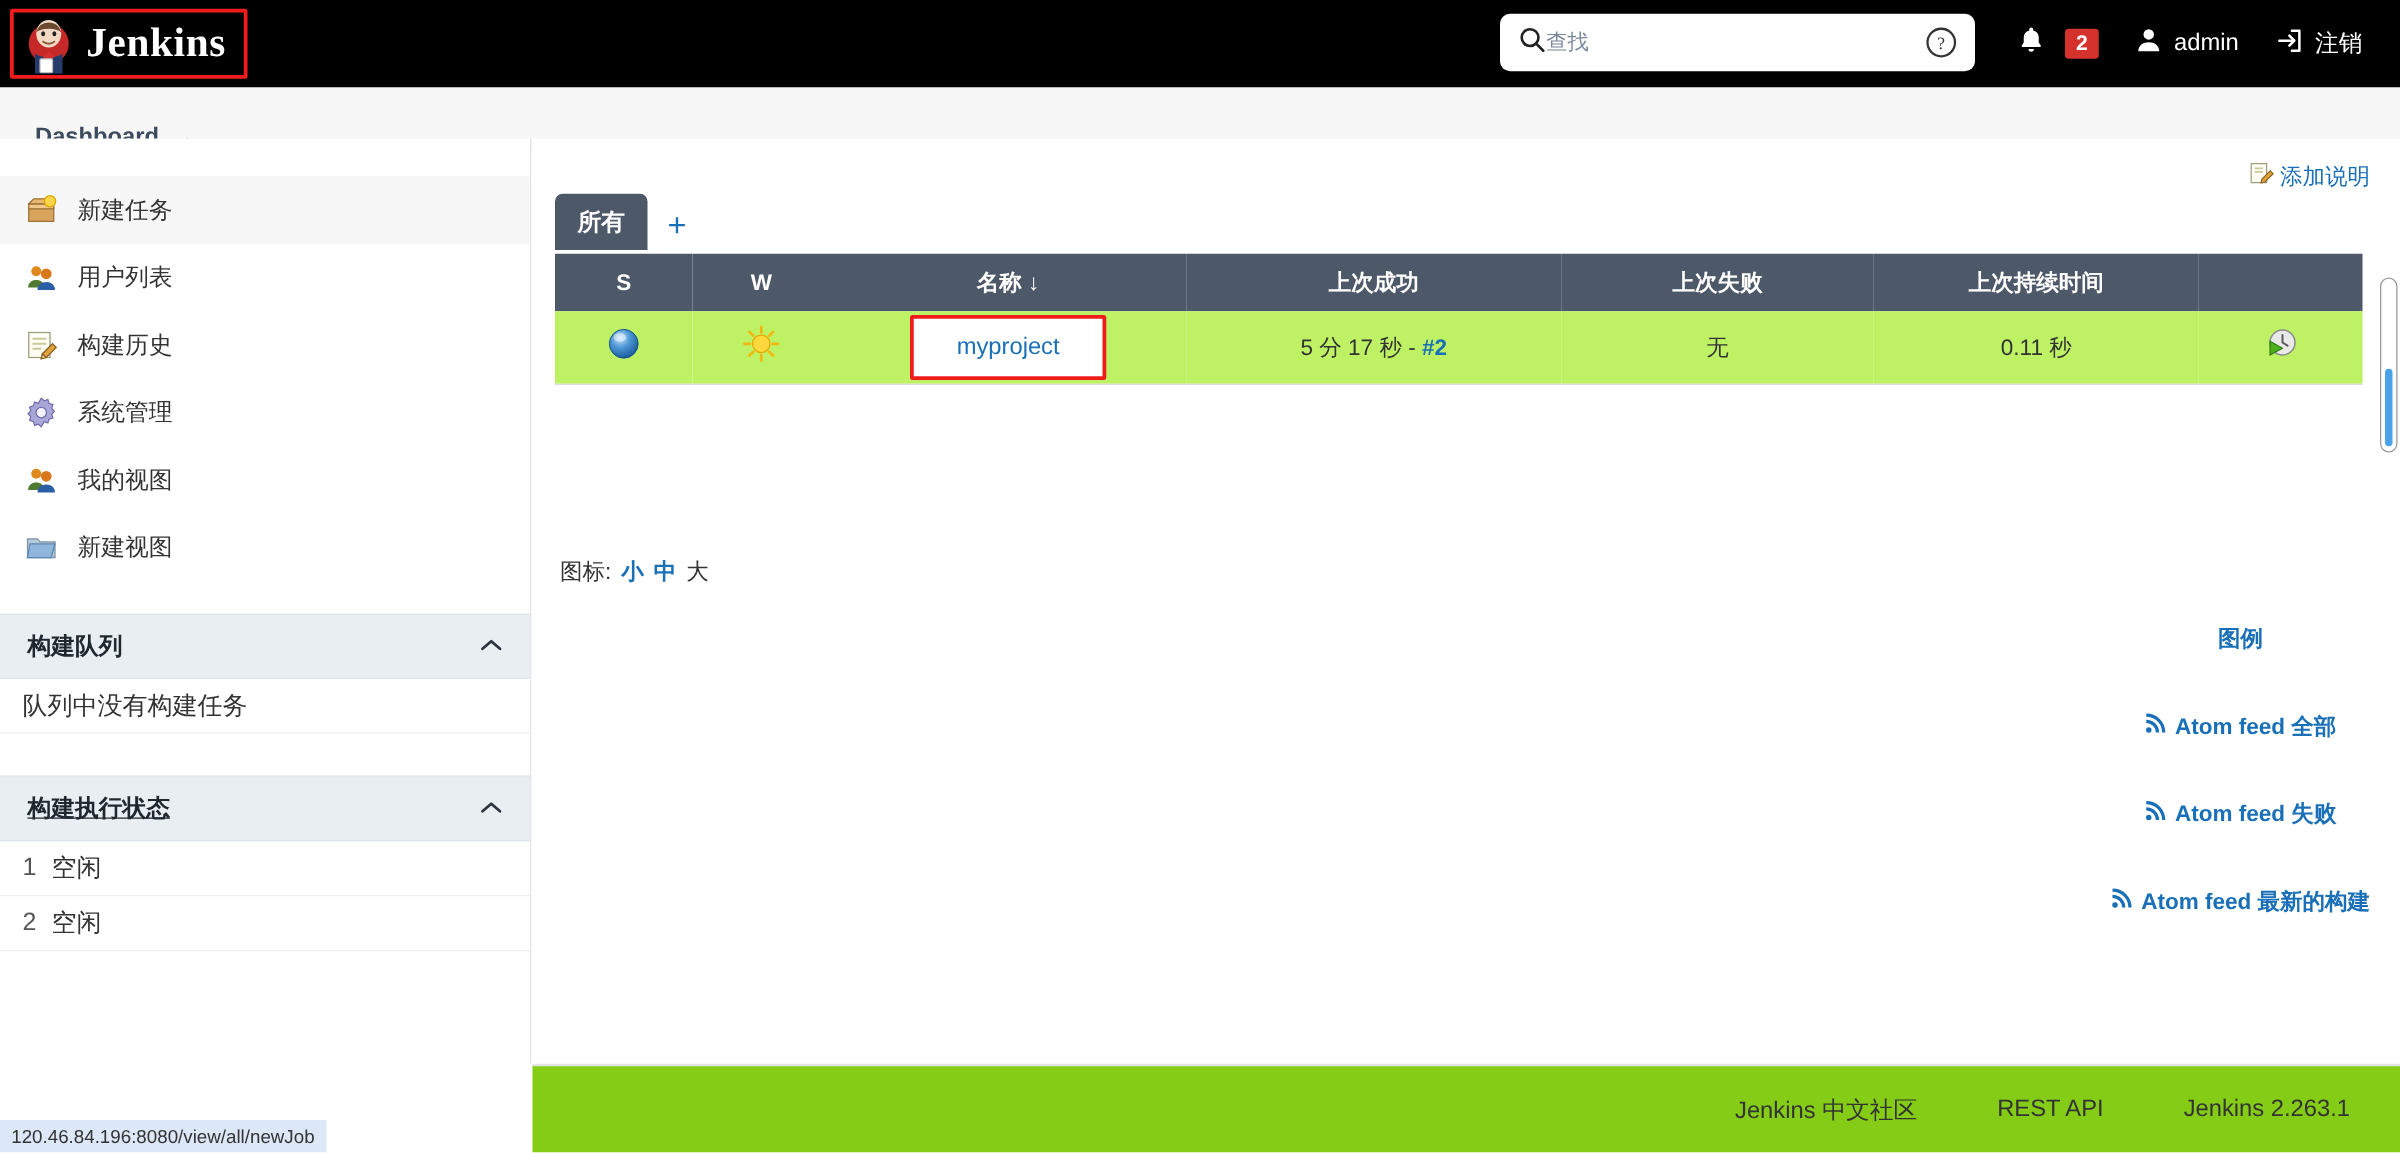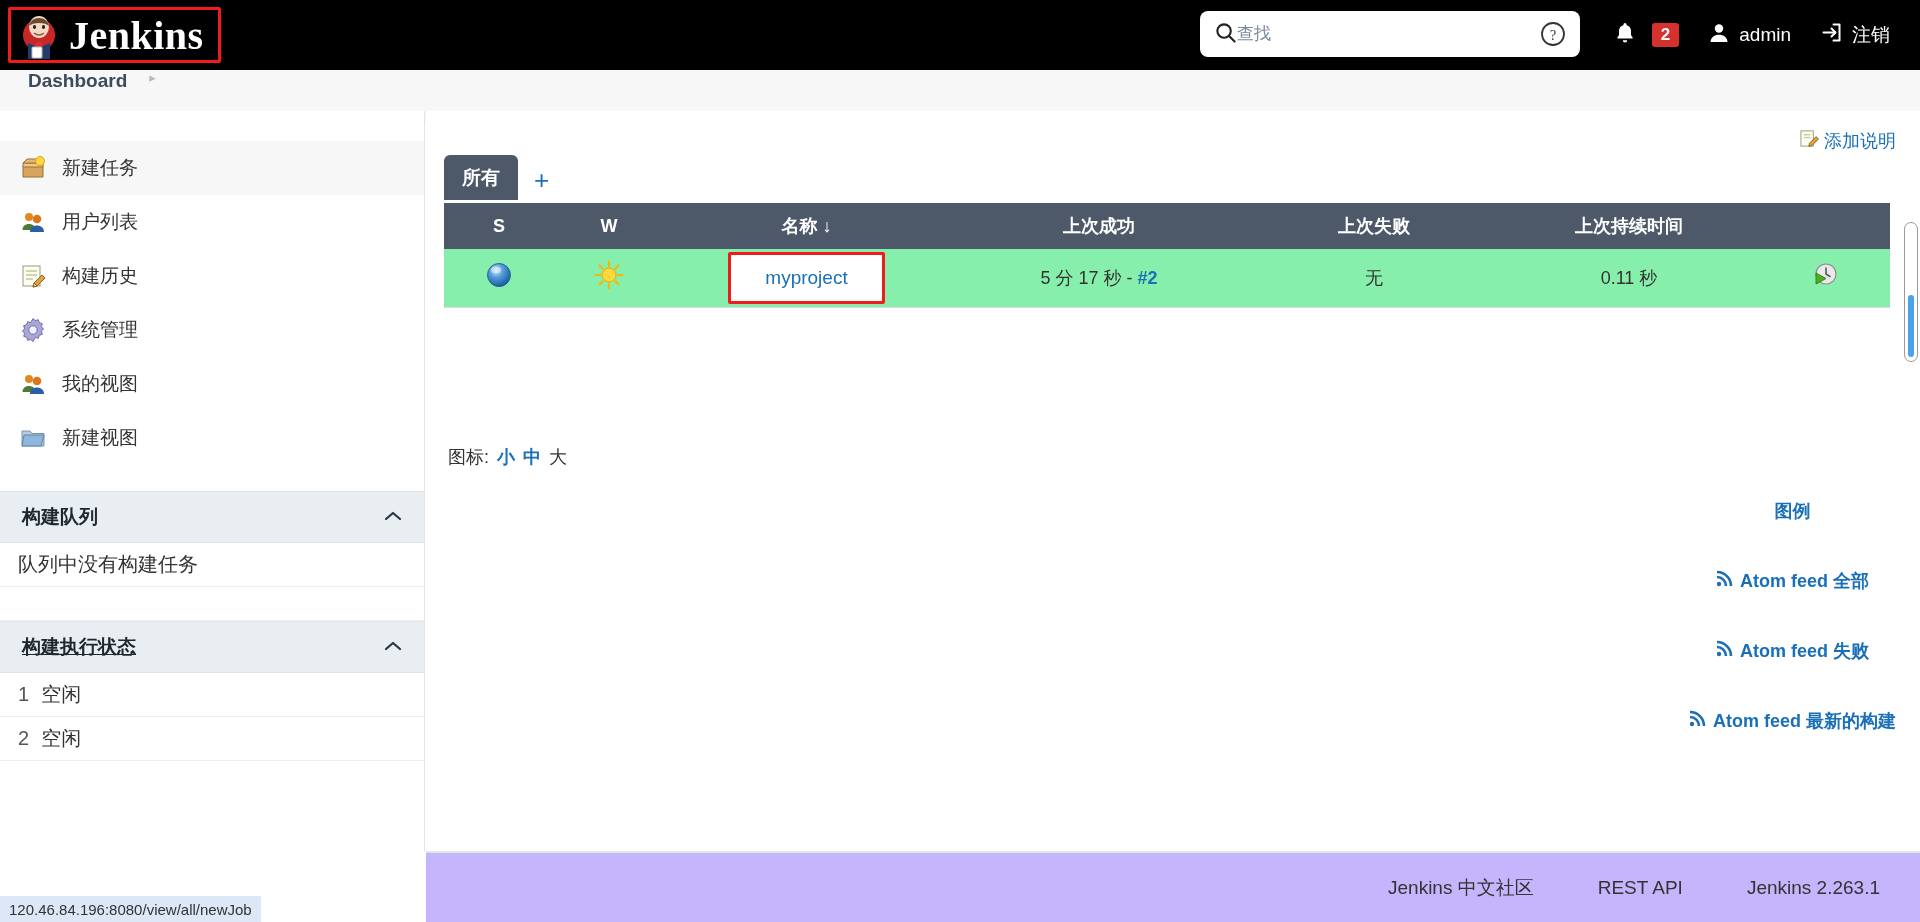--- a/index.html
+++ b/index.html
@@ -15,21 +15,21 @@
     position: absolute; top: 0; left: 0; width: 1920px; height: 70px;
     background: #000; display: flex; align-items: center;
   }
   .brand-box {
     margin-left: 8px; border: 3px solid #f01c1c; border-radius: 2px;
     height: 56px; display: flex; align-items: center; padding: 0 14px 0 8px;
   }
   .jenkins-logo { width: 40px; height: 44px; position: relative; margin-right: 10px; }
   .brand-text {
     color: #fff; font-family: "Liberation Serif", "DejaVu Serif", serif;
-    font-size: 40px; font-weight: bold; letter-spacing: .5px;
+    font-size: 33px; font-weight: bold; letter-spacing: .5px;
   }
   .search-wrap {
     position: absolute; left: 1200px; top: 11px;
     width: 380px; height: 46px; background: #fff; border-radius: 8px;
     display: flex; align-items: center; padding: 0 14px;
   }
   .search-input {
     flex: 1; border: none; outline: none; font-size: 17px;
     color: #333; background: transparent; 
     font-family: "Liberation Sans", sans-serif;
@@ -46,21 +46,21 @@
   }
   .badge {
     background: #d6322d; color: #fff; font-size: 17px; font-weight: bold;
     border-radius: 3px; padding: 2px 9px; margin-left: 7px;
   }
 
   
   .breadcrumb-bar {
     position: absolute; top: 70px; left: 0; width: 1920px; height: 52px;
     background: #f7f7f7; border-bottom: 1px solid #e6e6e6;
-    display: flex; align-items: flex-start; padding-left: 28px;
+    display: flex; align-items: flex-end; padding-left: 28px;
   }
   .crumb { color: #3b4a5c; font-size: 19px; font-weight: bold; cursor: pointer; }
   .crumb-chev { color: #b9b9b9; font-size: 13px; margin-left: 22px; }
 
   
   .sidebar {
     position: absolute; top: 111px; left: 0; width: 425px; height: 740px;
     background: #fff; border-right: 1px solid #e4e4e4;
   }
   .side-gap { height: 30px; background: #fff; }
@@ -109,21 +109,21 @@
   .job-table {
     position: absolute; left: 18px; top: 92px; width: 1446px;
     border-collapse: collapse; table-layout: fixed;
   }
   .job-table thead th {
     background: #4d5869; color: #fff; font-size: 18px; font-weight: bold;
     height: 46px; text-align: center; padding: 0;
   }
   .job-table tbody td {
     height: 58px; font-size: 18px; color: #333; text-align: center;
-    border-bottom: 1px solid #ddd; background: #86efac;
+    border-bottom: 1px solid #ddd; background: #bef264;
   }
   .job-link { color: #1a70b8; font-size: 19px; text-decoration: none; cursor: pointer; }
   .job-name-box {
     display: inline-block; border: 3px solid #f01c1c; border-radius: 2px;
     padding: 12px 34px; background: #fff;
   }
   .build-num { color: #1a70b8; font-weight: bold; }
 
   .icon-legend {
     position: absolute; left: 22px; top: 334px; font-size: 18px; color: #333;
@@ -137,21 +137,21 @@
     display: flex; align-items: center; gap: 46px; flex-direction: column;
   }
   .blink {
     color: #1a70b8; font-size: 18px; font-weight: bold; cursor: pointer;
     display: flex; align-items: center; gap: 7px;
   }
 
   
   .footer {
     position: absolute; left: 426px; bottom: 0; width: 1494px; height: 70px;
-    background: #c4b5fd; border-top: 1px solid #e4e4e4;
+    background: #84cc16; border-top: 1px solid #e4e4e4;
     display: flex; align-items: center; justify-content: flex-end;
     gap: 64px; padding-right: 40px;
   }
   .foot-item { font-size: 19px; color: #333; cursor: pointer; }
 
   
   .statusbar {
     position: absolute; left: 0; bottom: 0; height: 26px;
     background: #dce8f8; color: #333; font-size: 15px;
     display: flex; align-items: center; padding: 0 9px;

